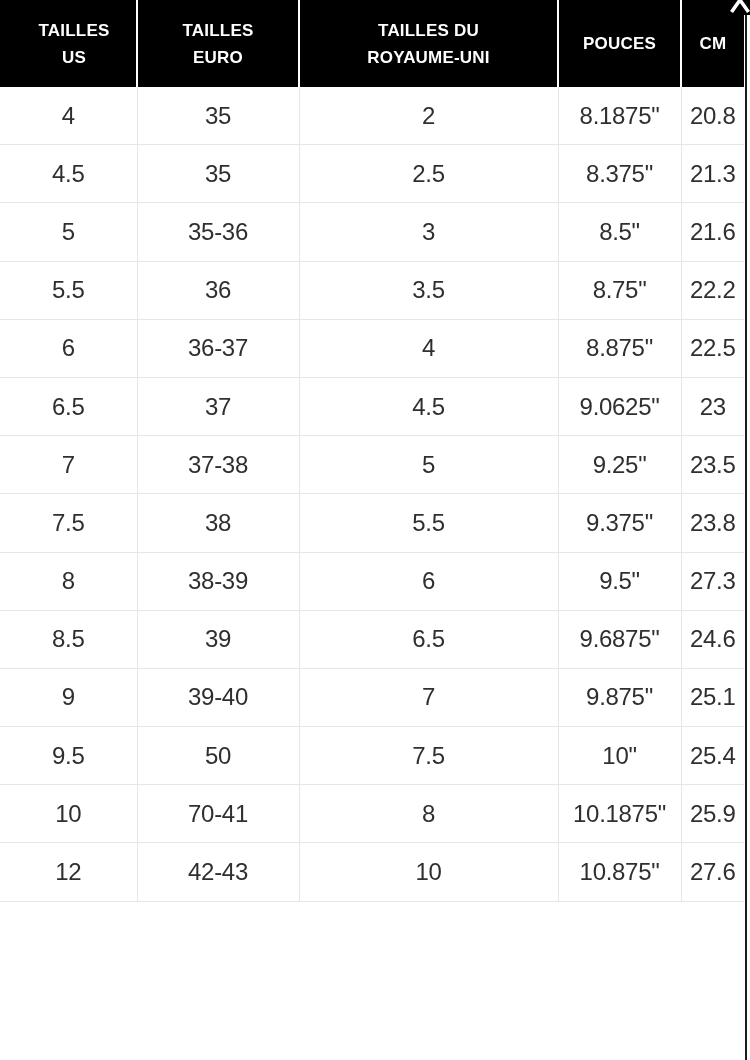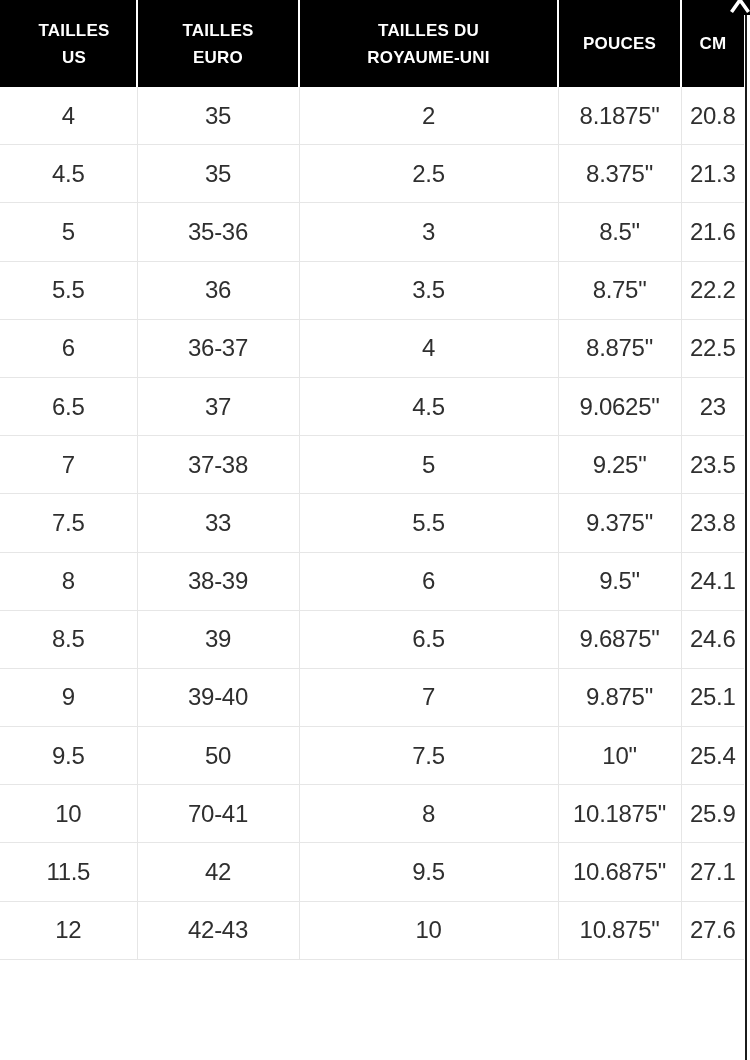--- a/index.html
+++ b/index.html
@@ -140,31 +140,31 @@
     </tr>
     <tr>
       <td>7</td>
         <td>37-38</td>
         <td>5</td>
         <td>9.25"</td>
         <td>23.5</td>
     </tr>
     <tr>
       <td>7.5</td>
-        <td>33</td>
+        <td>38</td>
         <td>5.5</td>
         <td>9.375"</td>
         <td>23.8</td>
     </tr>
     <tr>
       <td>8</td>
         <td>38-39</td>
         <td>6</td>
         <td>9.5"</td>
-        <td>24.1</td>
+        <td>27.3</td>
     </tr>
     <tr>
       <td>8.5</td>
         <td>39</td>
         <td>6.5</td>
         <td>9.6875"</td>
         <td>24.6</td>
     </tr>
     <tr>
       <td>9</td>
@@ -181,27 +181,20 @@
         <td>25.4</td>
     </tr>
     <tr>
       <td>10</td>
         <td>70-41</td>
         <td>8</td>
         <td>10.1875"</td>
         <td>25.9</td>
     </tr>
     <tr>
-      <td>11.5</td>
-        <td>42</td>
-        <td>9.5</td>
-        <td>10.6875"</td>
-        <td>27.1</td>
-    </tr>
-    <tr>
       <td>12</td>
         <td>42-43</td>
         <td>10</td>
         <td>10.875"</td>
         <td>27.6</td>
     </tr>
   </tbody>
 </table>
 
 <div class="scrollbar">

